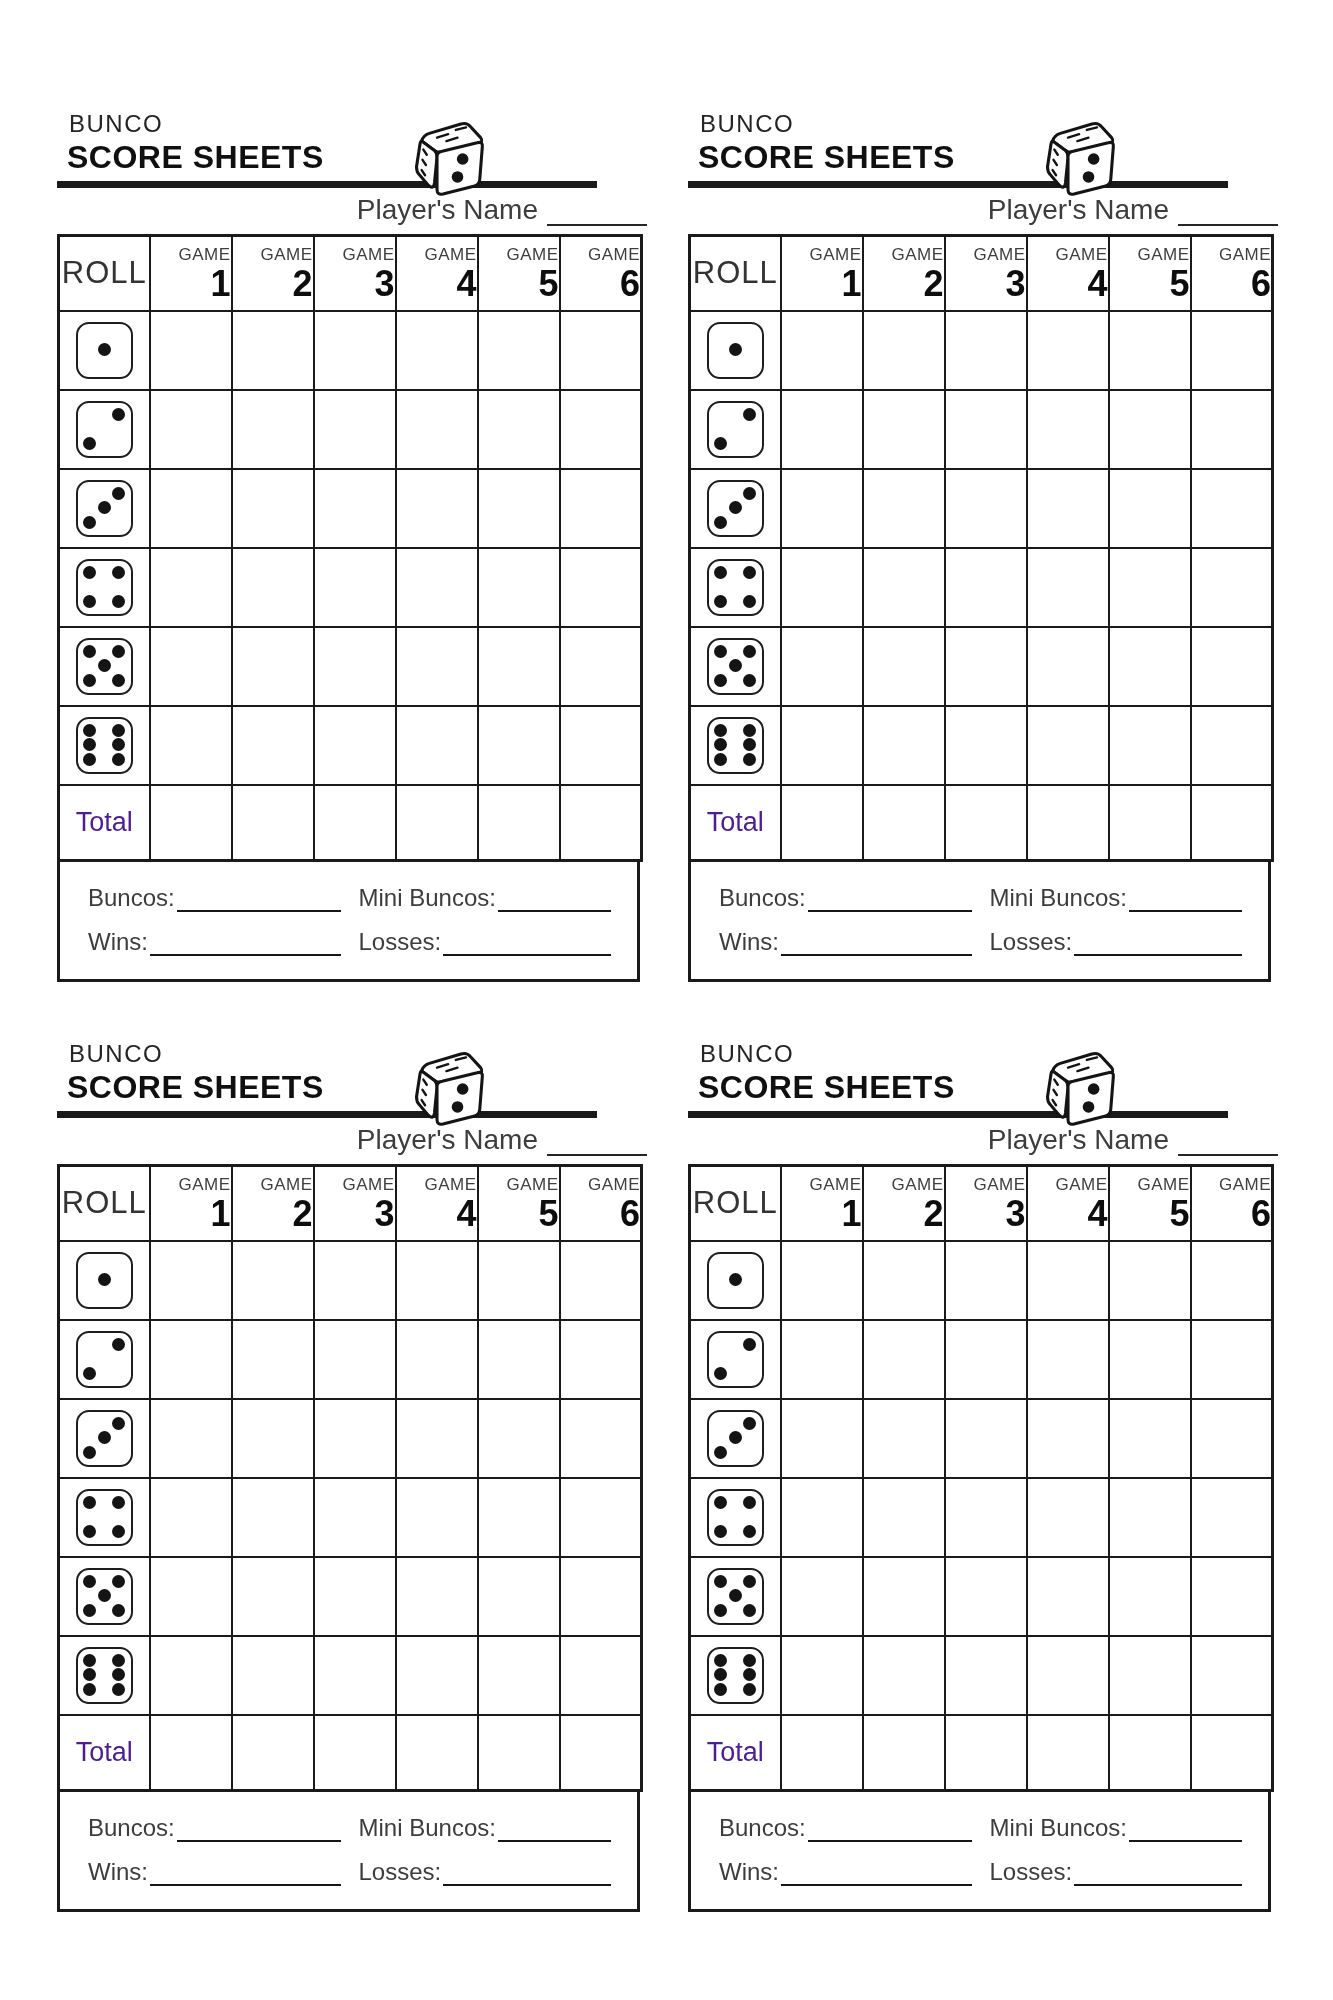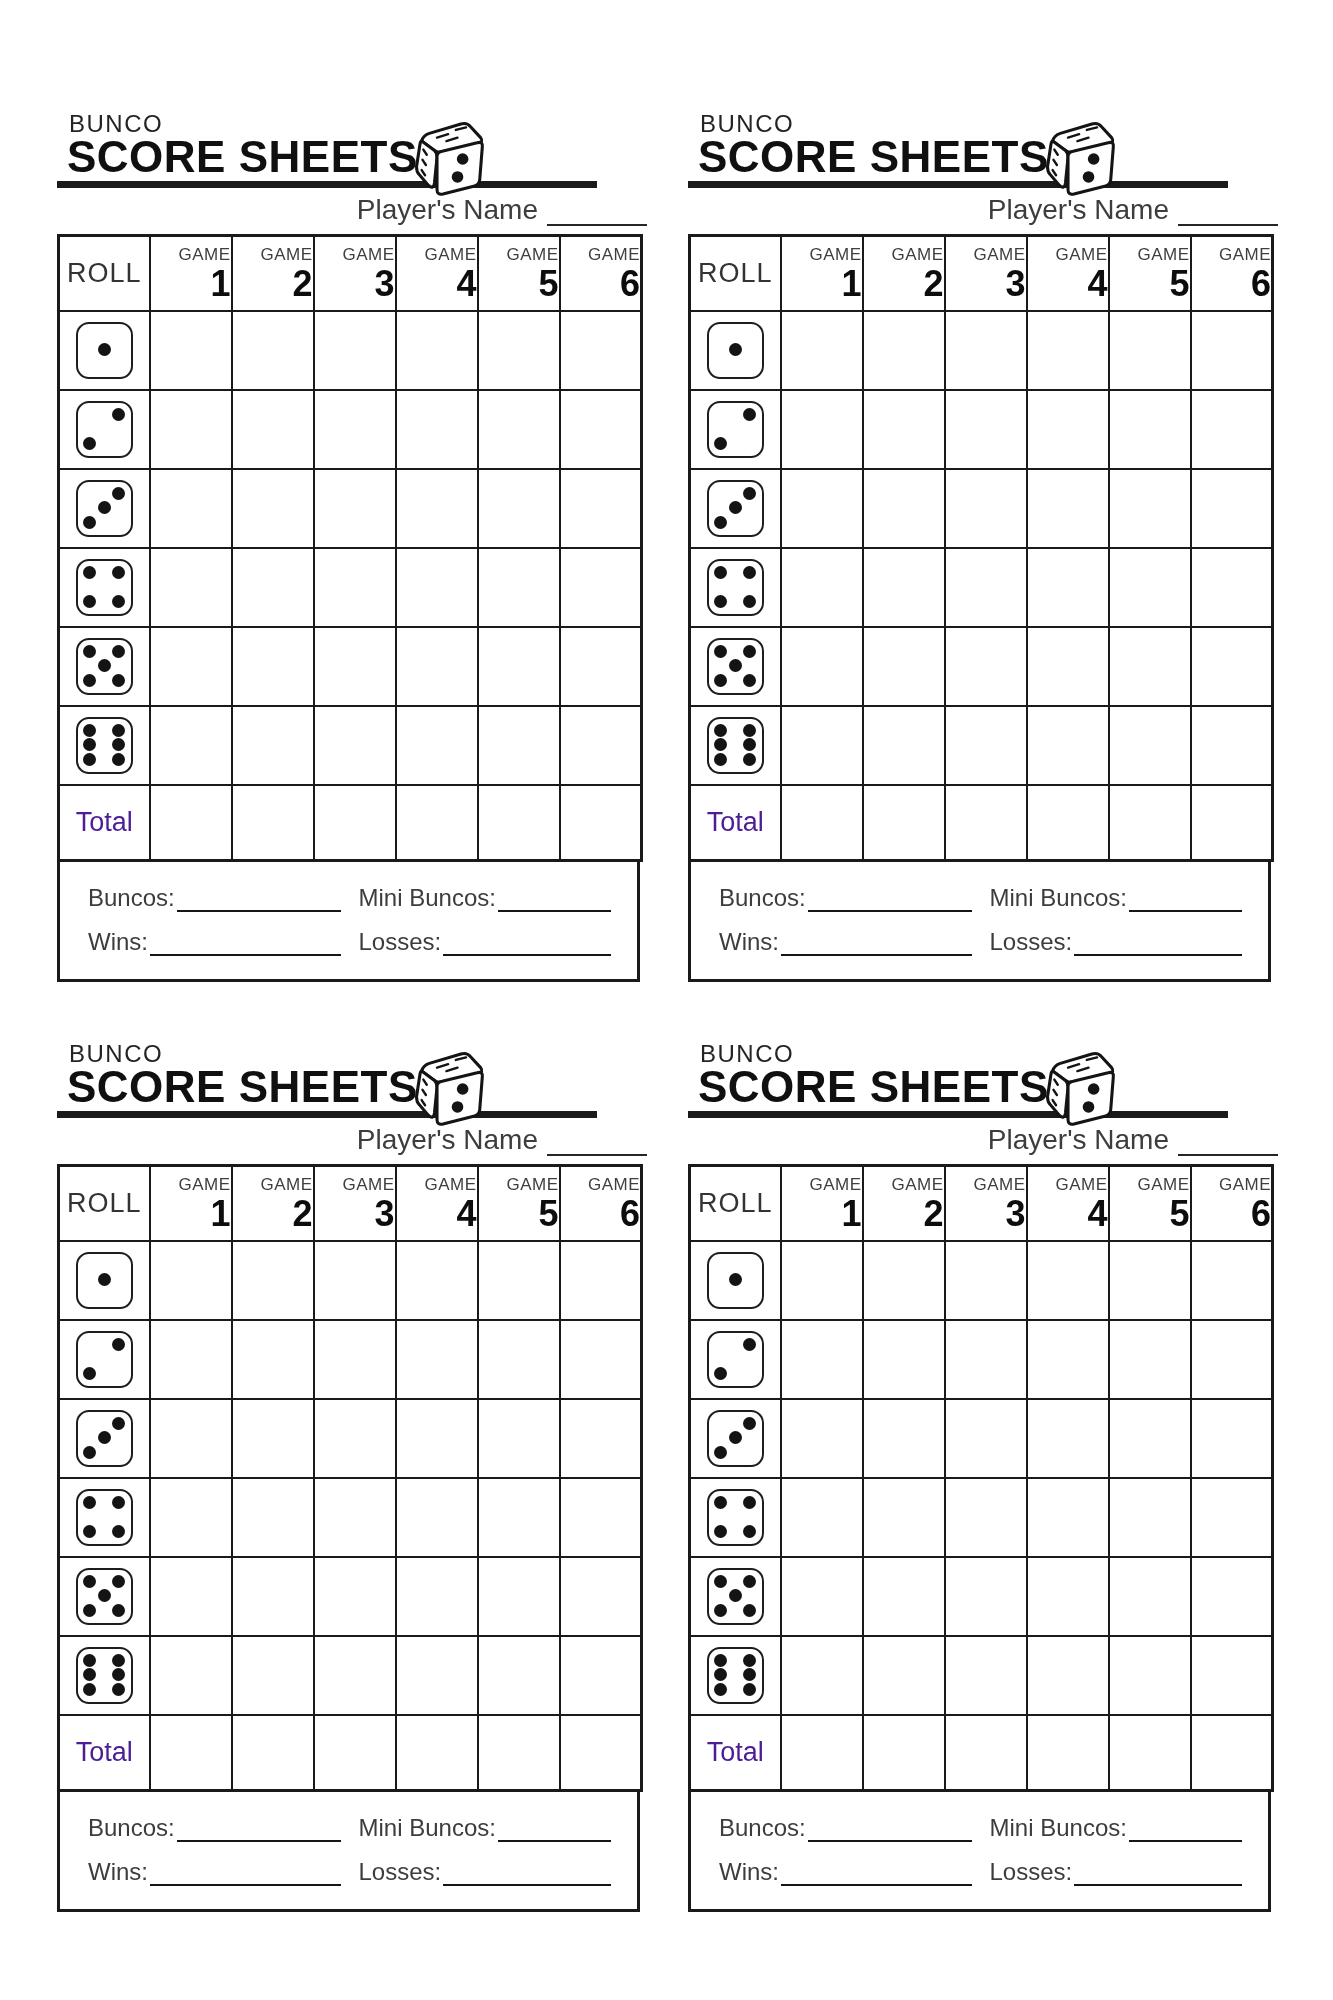--- a/index.html
+++ b/index.html
@@ -14,35 +14,35 @@
 
   .sheet{position:absolute;width:590px;}
   .sheet-pos-0{left:57px;top:112px;}
   .sheet-pos-1{left:688px;top:112px;}
   .sheet-pos-2{left:57px;top:1042px;}
   .sheet-pos-3{left:688px;top:1042px;}
 
   
   .sheet-head{position:relative;}
   .brand{font-size:24px;line-height:1;letter-spacing:1.5px;margin:0 0 3px 12px;color:#242424;font-weight:400;}
-  .title{font-size:44px;line-height:36px;margin:0 0 0 10px;font-weight:800;letter-spacing:0.5px;color:#101010;white-space:nowrap;}
+  .title{font-size:32px;line-height:36px;margin:0 0 0 10px;font-weight:800;letter-spacing:0.5px;color:#101010;white-space:nowrap;}
   .logo{position:absolute;left:338px;top:6px;width:96px;height:82px;}
   .logo svg{width:100%;height:100%;}
   .title-rule{height:7px;background:var(--ink);width:540px;margin-top:6px;}
   .player-row{display:flex;justify-content:flex-end;align-items:flex-end;margin:14px 0 8px;height:24px;}
   .player-label{font-size:28px;color:var(--label);}
   .player-line{width:100px;height:16px;border-bottom:2.5px solid #262626;margin-left:9px;}
 
   
   table.score-table{border-collapse:collapse;table-layout:fixed;width:583px;border:3px solid var(--ink);}
   table.score-table th,table.score-table td{border:2.4px solid var(--ink);padding:0;vertical-align:middle;}
   .col-roll{width:91px;}
   .col-game{width:82px;}
   thead tr{height:75px;}
-  .roll-cell{font-size:27px;font-weight:300;color:#333;letter-spacing:1px;text-align:center;}
+  .roll-cell{font-size:31px;font-weight:300;color:#333;letter-spacing:1px;text-align:center;}
   .game-head{text-align:right;}
   .game-label{font-size:17px;color:#3f3f3f;font-weight:400;margin-top:2px;letter-spacing:0.5px;}
   .game-num{font-size:36px;font-weight:700;color:#0d0d0d;line-height:1.05;}
   .dice-row{height:79px;}
   .die-cell{text-align:center;}
   .die{width:57px;height:57px;border:2.5px solid #1d1d1d;border-radius:13px;display:grid;
        grid-template-columns:repeat(3,1fr);grid-template-rows:repeat(3,1fr);
        padding:5px;margin:0 auto;place-items:center;background:#fff;}
   .pipcell{width:13px;height:13px;}
   .pip{width:13px;height:13px;border-radius:50%;background:#141414;}

